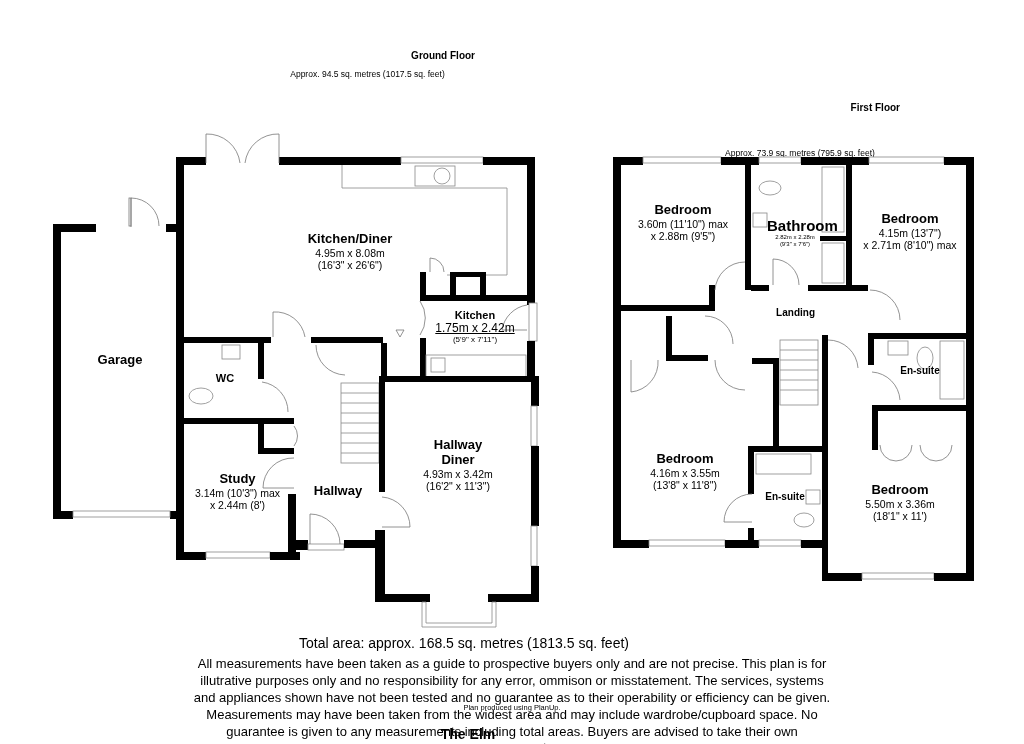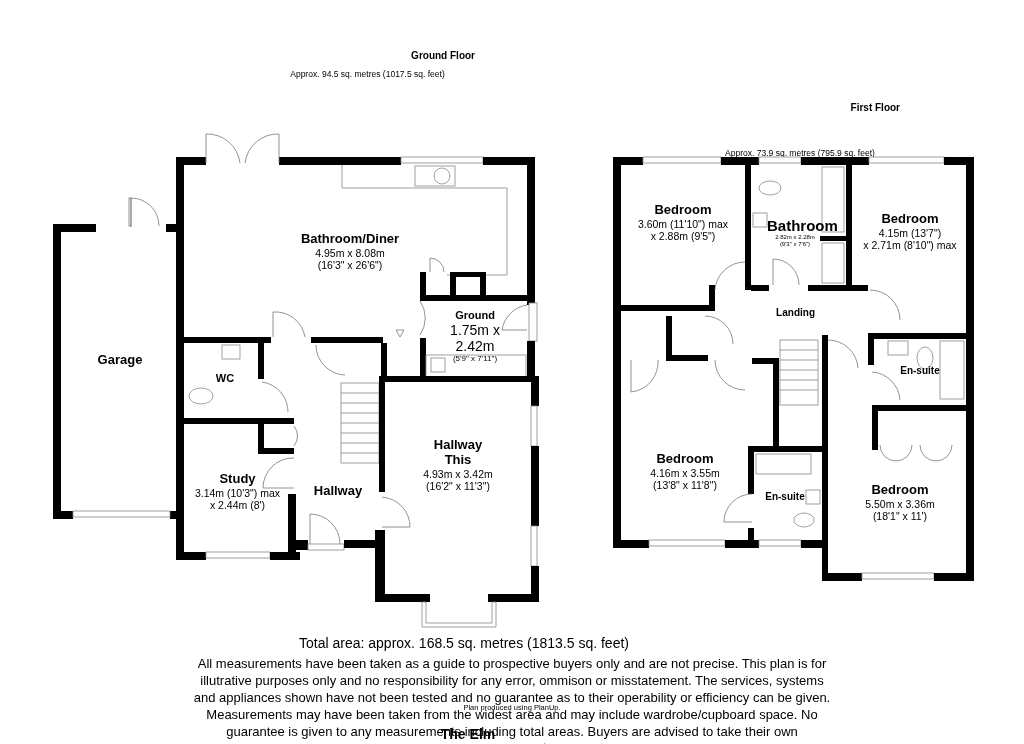--- a/index.html
+++ b/index.html
@@ -186,46 +186,46 @@
     <rect class="wall" x="613" y="540" width="36" height="8"></rect>
     <rect class="win" x="649" y="540" width="76" height="6"></rect>
     <rect class="wall" x="725" y="540" width="34" height="8"></rect>
     <rect class="win" x="759" y="540" width="42" height="6"></rect>
     <rect class="wall" x="801" y="540" width="27" height="8"></rect>
     <rect class="wall" x="748" y="528" width="6" height="18"></rect>
   </g>
 </svg>
 
 <div class="label" style="left:270px;width:160px;top:232px;">
-  <div class="rname">Bathroom/Diner</div>
+  <div class="rname">Kitchen/Diner</div>
   <div class="rdim">4.95m x 8.08m</div>
   <div class="rdim">(16'3" x 26'6")</div>
 </div>
 <div class="label" style="left:430px;width:90px;top:309px;">
-  <div class="rname" style="font-size:11px;">Ground</div>
-  <div class="rdim" style="font-size:14px;">1.75m x 2.42m</div>
+  <div class="rname" style="font-size:11px;">Kitchen</div>
+  <div class="rdim" style="font-size:12px;text-decoration:underline;">1.75m x 2.42m</div>
   <div class="rdim" style="font-size:8px;">(5'9" x 7'11")</div>
 </div>
 <div class="label" style="left:80px;width:80px;top:353px;">
   <div class="rname">Garage</div>
 </div>
 <div class="label" style="left:205px;width:40px;top:372px;">
   <div class="rname" style="font-size:11px;">WC</div>
 </div>
 <div class="label" style="left:180px;width:115px;top:472px;">
   <div class="rname">Study</div>
   <div class="rdim">3.14m (10'3") max</div>
   <div class="rdim">x 2.44m (8')</div>
 </div>
 <div class="label" style="left:298px;width:80px;top:484px;">
   <div class="rname">Hallway</div>
 </div>
 <div class="label" style="left:388px;width:140px;top:438px;">
   <div class="rname">Hallway</div>
-  <div class="rname">This</div>
+  <div class="rname">Diner</div>
   <div class="rdim">4.93m x 3.42m</div>
   <div class="rdim">(16'2" x 11'3")</div>
 </div>
 
 <div class="label" style="left:622px;width:122px;top:203px;">
   <div class="rname">Bedroom</div>
   <div class="rdim">3.60m (11'10") max</div>
   <div class="rdim">x 2.88m (9'5")</div>
 </div>
 <div class="label" style="left:767px;width:56px;top:217px;">

